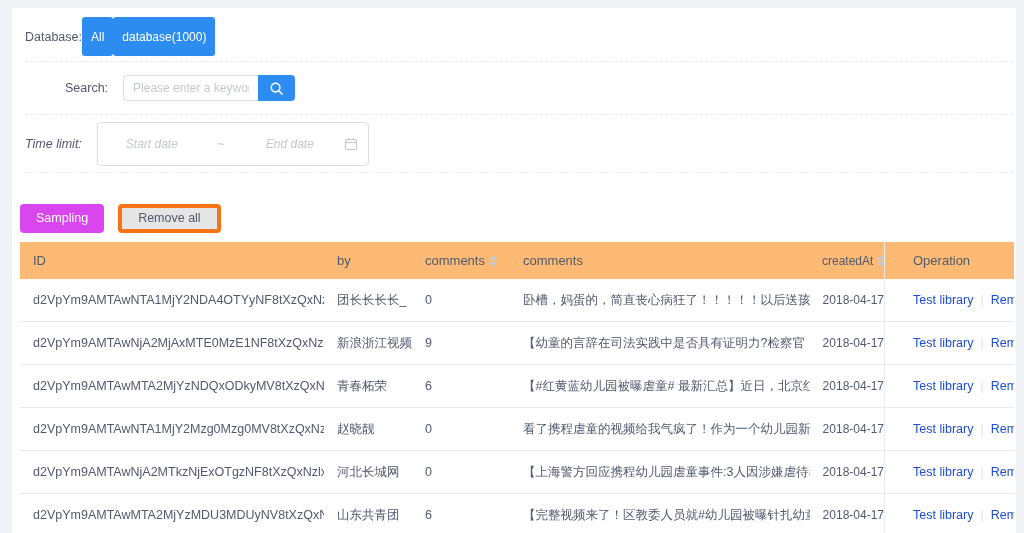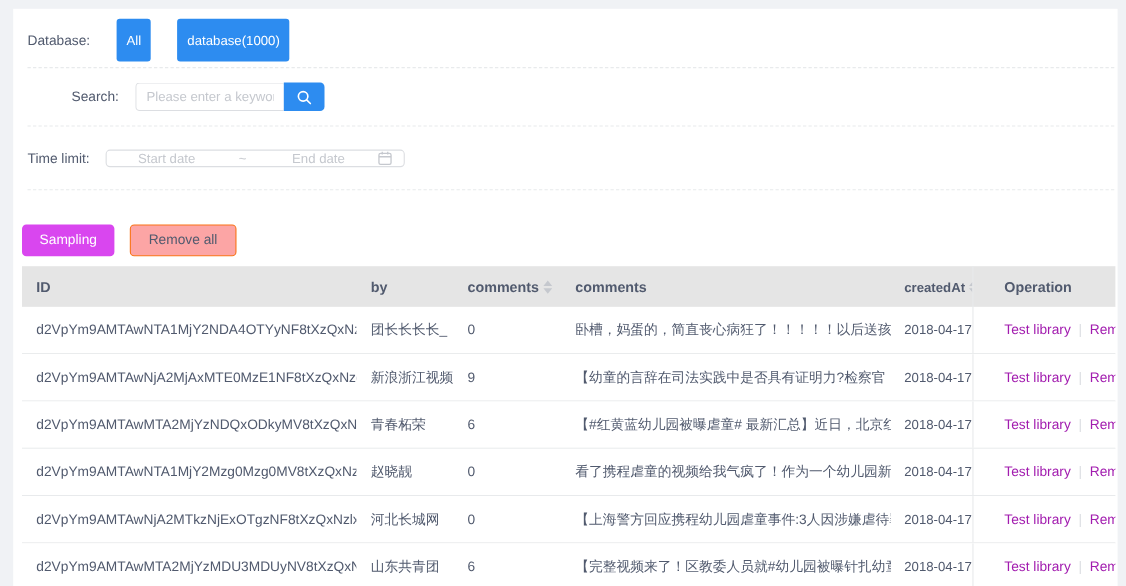--- a/index.html
+++ b/index.html
@@ -9,23 +9,23 @@
     font-family: "Liberation Sans", sans-serif;
   }
   .card {
     position: absolute; left: 12px; top: 8px;
     width: 1004px; height: 540px;
     background: #ffffff;
   }
   
   .filters { padding-left: 13px; }
   .frow { display: flex; align-items: center; }
-  .frow-db   { height: 53px; gap: 24px;  padding-top: 4px; }
+  .frow-db   { height: 53px; gap: 0;  padding-top: 4px; }
   .frow-sch  { height: 52px; gap: 15px; margin-left: 40px; }
-  .frow-time { height: 57px; gap: 15px; }
+  .frow-time { height: 57px; gap: 15px; font-style: italic; }
   .sep { border-bottom: 1px dashed #e8eaec; margin-right: 3px; }
   .flabel { font-size: 12.5px; color: #515a6e; }
   .tag {
     display: inline-flex; align-items: center; height: 39px;
     padding: 0 9px; background: #2d8cf0; color: #fff;
     font-size: 12px; border-radius: 3px; cursor: pointer; border: none;
     font-family: "Liberation Sans", sans-serif;
   }
   .search-group { display: inline-flex; }
   .search-input {
@@ -33,61 +33,61 @@
     border-radius: 4px 0 0 4px; padding: 0 9px; font-size: 12px; color: #515a6e;
     outline: none; font-family: "Liberation Sans", sans-serif;
   }
   .search-input::placeholder { color: #c5c8ce; }
   .search-btn {
     width: 37px; height: 26px; background: #2d8cf0; border: none;
     border-radius: 0 4px 4px 0; cursor: pointer;
     display: inline-flex; align-items: center; justify-content: center;
   }
   .date-range {
-    width: 272px; height: 16px; border: 1px solid #dcdee2; border-radius: 4px;
+    width: 272px; height: 44px; border: 1px solid #dcdee2; border-radius: 4px;
     display: flex; align-items: center; font-size: 12px; color: #c5c8ce;
     cursor: pointer; background: #fff;
   }
   .date-range .ph { flex: 1; text-align: center; }
   .date-range .tilde { width: 30px; text-align: center; }
   .date-range .cal { margin-right: 10px; display: inline-flex; }
   
   .toolbar { display: flex; align-items: center; gap: 14px; margin: 29px 0 0 8px; height: 32px; }
   .annotation-box { border: 3px solid #e11b22; display: inline-flex; }
   .btn { font-family: "Liberation Sans", sans-serif; font-size: 12.5px; cursor: pointer; }
   .btn-primary-sm {
     height: 25px; padding: 0 11px; background: #2d8cf0; color: #fff;
     border: none; border-radius: 3px;
   }
   .btn-primary {
     height: 29px; padding: 0 16px; background: #d946ef; color: #fff;
     border: none; border-radius: 4px;
   }
   .btn-default {
-    height: 29px; padding: 0 16px; background: #fca5a5; color: #515a6e;
-    border: 1px solid #f97316; border-radius: 4px;
+    height: 29px; padding: 0 16px; background: #e5e5e5; color: #515a6e;
+    border: 4px solid #f97316; border-radius: 4px;
   }
   
   .table { margin: 8px 0 0 8px; width: 994px; font-size: 12.5px; color: #515a6e; }
   .trow {
     display: grid;
     grid-template-columns: 304px 88px 98px 300px 74px 130px;
     align-items: center;
   }
-  .thead { height: 37px; background: #e5e5e5; font-weight: bold; font-size: 13px; color: #515a6e; }
+  .thead { height: 37px; background: #fdba74; font-weight: normal; font-size: 13px; color: #515a6e; }
   .tbody-row { height: 43px; border-bottom: 1px solid #e8eaec; background: #fff; }
   .cell { padding-left: 13px; overflow: hidden; white-space: nowrap; }
-  .cell-date { padding-left: 12px; font-size: 12px; }
+  .cell-date { padding-left: 12px; font-size: 12px; text-align: right; }
   .cell-op { border-left: 1px solid #e8eaec; padding-left: 28px; align-self: stretch; display: flex; align-items: center; }
   .sortable { display: flex; align-items: center; gap: 4px; cursor: pointer; }
   .caret { display: inline-flex; flex-direction: column; gap: 2px; }
   .caret i { display: block; width: 0; height: 0; border-left: 4px solid transparent; border-right: 4px solid transparent; }
   .caret .up   { border-bottom: 5px solid #c5c8ce; }
   .caret .down { border-top: 5px solid #c5c8ce; }
-  .link { color: #a21caf; cursor: pointer; text-decoration: none; }
+  .link { color: #1d4ed8; cursor: pointer; text-decoration: none; }
   .op-divider { color: #dcdee2; margin: 0 7px; }
 </style>
 </head>
 <body>
 
 <div class="card">
 
   <div class="filters">
     <div class="frow frow-db">
       <span class="flabel">Database:</span>

